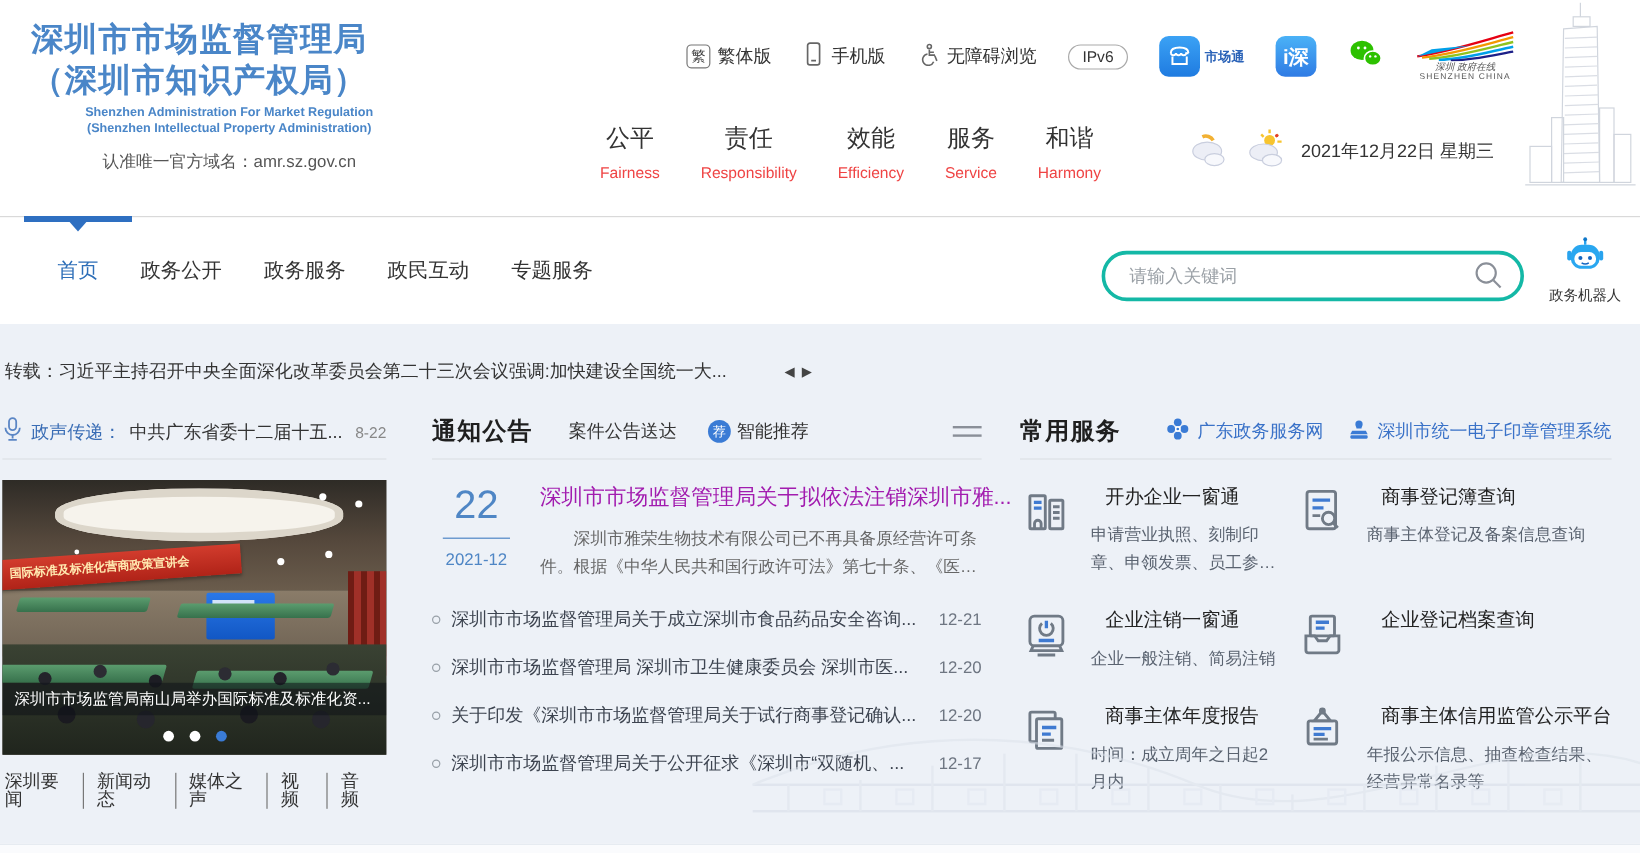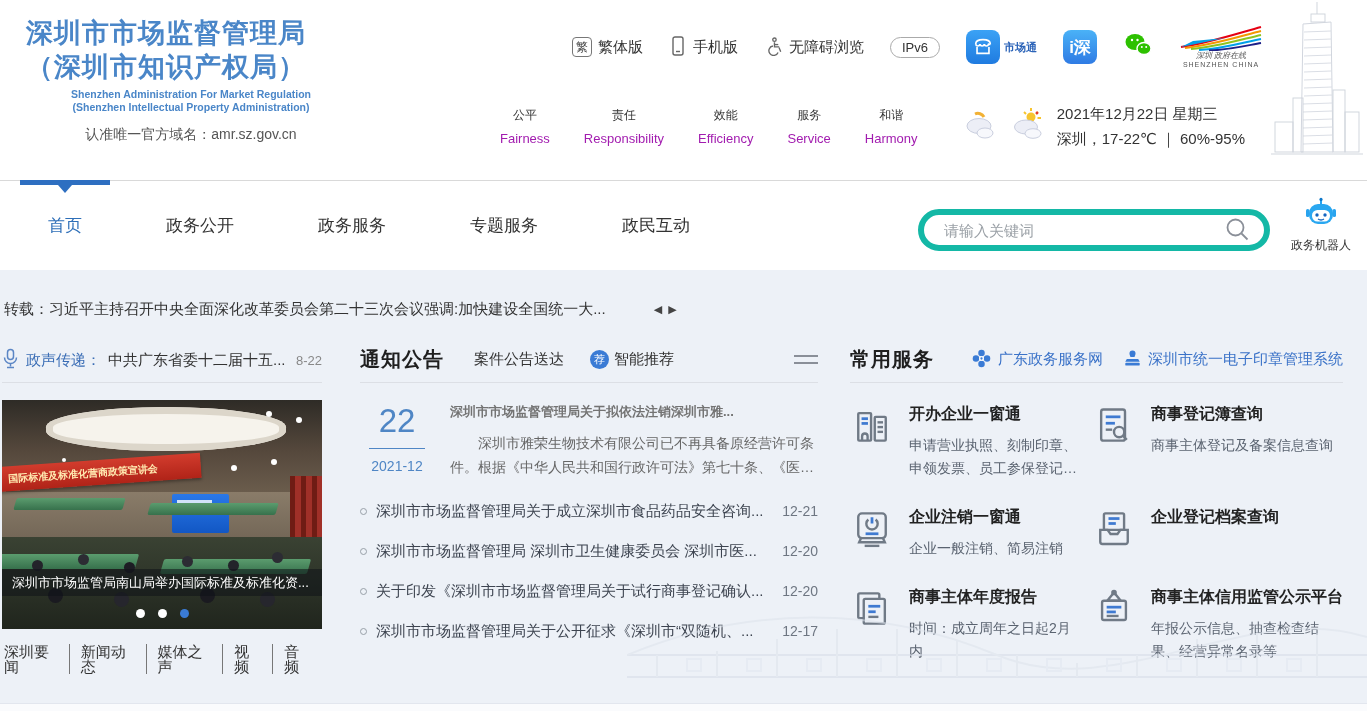--- a/index.html
+++ b/index.html
@@ -26,37 +26,37 @@
   .app-ic.shen { background:linear-gradient(180deg,#4ab2f7,#2f7be4); color:#fff; font-size:17px; font-weight:bold; }
   .app-label { font-size:11px; font-weight:bold; color:#2b63b8; }
   .szchina { display:flex; flex-direction:column; align-items:center; line-height:9px; }
   .sz-cn { font-size:8px; color:#555; font-style:italic; }
   .sz-en { font-size:7px; color:#555; letter-spacing:1px; }
 
   .info-row { position:absolute; left:500px; right:122px; top:98px; height:56px;
     display:flex; align-items:center; justify-content:space-between; }
   .values { display:flex; gap:34px; }
   .val { text-align:center; }
-  .val-cn { font-size:12px; color:#333; }
-  .val-en { font-size:13px; color:#a21caf; margin-top:7px; }
+  .val-cn { font-size:20px; color:#333; }
+  .val-en { font-size:13px; color:#ef4444; margin-top:7px; }
   .weather { display:flex; align-items:center; gap:8px; }
   .w-text { font-size:15px; color:#333; line-height:25px; }
 
   .building-art { position:absolute; right:2px; top:2px; opacity:.9; }
 
   
   .navbar { position:relative; height:90px; background:#fff; border-top:1px solid #d9d9d9; }
-  .nav-list { position:absolute; left:48px; top:0; height:100%; display:flex; gap:84px; list-style:none; align-items:center; }
+  .nav-list { position:absolute; left:48px; top:0; height:100%; display:flex; gap:35px; list-style:none; align-items:center; }
   .nav-item { position:relative; font-size:17px; color:#333; height:100%; display:flex; align-items:center; cursor:pointer; }
   .nav-item.active { color:#2e6fb8; }
   .nav-item.active::before { content:""; position:absolute; top:-1px; left:-28px; right:-28px; height:5px; background:#2e6fc1; }
   .nav-item.active::after { content:""; position:absolute; top:4px; left:50%; margin-left:-7px;
     border-left:7px solid transparent; border-right:7px solid transparent; border-top:8px solid #2e6fc1; }
   .search-wrap { position:absolute; right:97px; top:28px; width:352px; height:42px;
-    border:6px solid #14b8a6; border-radius:21px; background:#fff; display:flex; align-items:center; padding:0 14px 0 20px; }
+    border:3px solid #14b8a6; border-radius:21px; background:#fff; display:flex; align-items:center; padding:0 14px 0 20px; }
   .search-input { flex:1; border:none; outline:none; font-size:15px; color:#333; background:transparent;
     font-family:"Liberation Sans","DejaVu Sans",sans-serif; }
   .search-input::placeholder { color:#9aa0a6; }
   .search-btn { background:none; border:none; cursor:pointer; display:flex; }
   .robot { position:absolute; right:6px; top:16px; width:80px; text-align:center; cursor:pointer; }
   .robot-label { font-size:12px; color:#333; margin-top:2px; white-space:nowrap; }
 
   
   .main { position:relative; height:433px; background:#edf1f7; padding:0 0; overflow:hidden; }
   .watermark { position:absolute; right:0; bottom:0; opacity:.55; pointer-events:none; }
@@ -125,37 +125,37 @@
     display:flex; align-items:center; justify-content:center; }
   .more-lines { margin-left:auto; width:24px; cursor:pointer; }
   .more-lines i { display:block; height:2px; background:#8a8f98; margin:5px 0; }
 
   .featured { display:flex; margin-top:19px; }
   .fdate { width:74px; text-align:center; flex:none; }
   .fday { font-size:33px; color:#4f86c5; font-weight:300; }
   .fdate hr { border:none; border-top:1px solid #4f86c5; width:56px; margin:8px auto 9px; }
   .fmonth { font-size:14px; color:#4f86c5; }
   .fbody { margin-left:16px; min-width:0; }
-  .ftitle { font-size:13px; font-weight:bold; color:#737373; white-space:nowrap; overflow:hidden; text-overflow:ellipsis; cursor:pointer; }
+  .ftitle { font-size:18px; font-weight:normal; color:#a21caf; white-space:nowrap; overflow:hidden; text-overflow:ellipsis; cursor:pointer; }
   .fdesc { margin-top:10px; font-size:14px; color:#666; line-height:24px; text-indent:2em;
     display:-webkit-box; -webkit-line-clamp:2; -webkit-box-orient:vertical; overflow:hidden; }
 
   .nlist { list-style:none; margin-top:12px; }
   .nlist li { height:40px; display:flex; align-items:center; }
   .ring { width:7px; height:7px; border:1.5px solid #98a0a8; border-radius:50%; margin-right:9px; flex:none; }
   .ntitle { flex:1; font-size:15px; color:#3d4450; white-space:nowrap; overflow:hidden; text-overflow:ellipsis; cursor:pointer; }
   .ndate { font-size:14px; color:#6e7682; margin-left:14px; }
 
   
   .svc-links { margin-left:auto; display:flex; gap:20px; }
   .svc-link { display:flex; align-items:center; gap:6px; font-size:15px; color:#3a72c8; cursor:pointer; white-space:nowrap; }
   .svc-grid { margin-top:21px; display:grid; grid-template-columns:1fr 1fr; column-gap:12px; row-gap:27px; }
   .svc { display:flex; cursor:pointer; }
   .svc-ic { width:44px; height:44px; flex:none; margin-right:15px; }
-  .svc-t { font-size:16px; font-weight:bold; color:#222; margin-bottom:9px; white-space:nowrap; }
+  .svc-t { font-size:16px; font-weight:normal; color:#222; margin-bottom:9px; white-space:nowrap;margin-left:12px; }
   .svc-d { font-size:14px; color:#5a6370; line-height:23px;
     display:-webkit-box; -webkit-line-clamp:2; -webkit-box-orient:vertical; overflow:hidden; }
 
   .footer-strip { height:8px; background:#fafbfd; border-top:1px solid #e2e6ee; }
 </style>
 </head>
 <body>
 
 <div class="header">
   <div class="logo">
@@ -262,21 +262,20 @@
               <line x1="29" y1="6" x2="27" y2="8"></line>
               <line x1="32" y1="12" x2="28.5" y2="12"></line>
               <line x1="15" y1="6" x2="17" y2="8"></line>
               <circle cx="28" cy="7" r="1.4" fill="#e23a2e" stroke="none"></circle>
             </g>
             <ellipse cx="17" cy="21" rx="11.5" ry="7" fill="#eceef6" stroke="#c9cede" stroke-width="1"></ellipse>
             <ellipse cx="24" cy="27.5" rx="8" ry="4.8" fill="#f7f8fc" stroke="#c9cede" stroke-width="1"></ellipse>
           </svg></span>
       <div class="w-text">
         <div>2021年12月22日 星期三</div>
-        <div>深圳，17-22℃ ｜ 60%-95%</div>
       </div>
     </div>
   </div>
 
   <span class="building-art">
     <svg width="96" height="176" viewBox="0 0 96 176" fill="none" stroke="#ccd1da" stroke-width="1">
       <line x1="48" y1="0" x2="48" y2="12"></line>
       <rect x="42" y="12" width="14" height="8"></rect>
       <path d="M34 22 L62 20 L64 150 L32 150 Z"></path>
       <g stroke="#d6dae2">
@@ -303,22 +302,22 @@
       <line x1="2" y1="152" x2="94" y2="152"></line>
     </svg>
   </span>
 </div>
 
 <div class="navbar">
   <ul class="nav-list">
     <li class="nav-item active">首页</li>
     <li class="nav-item">政务公开</li>
     <li class="nav-item">政务服务</li>
+    <li class="nav-item">政民互动</li>
     <li class="nav-item">专题服务</li>
-    <li class="nav-item">政民互动</li>
   </ul>
   <div class="search-wrap">
     <input class="search-input" type="text" placeholder="请输入关键词" style="">
     <button class="search-btn">
       <span><svg width="26" height="26" viewBox="0 0 26 26" fill="none" stroke="#8a8f98" stroke-width="1.8">
             <circle cx="11.5" cy="11.5" r="8"></circle>
             <line x1="17.5" y1="17.5" x2="23.5" y2="23.5"></line>
           </svg></span>
     </button>
   </div>

